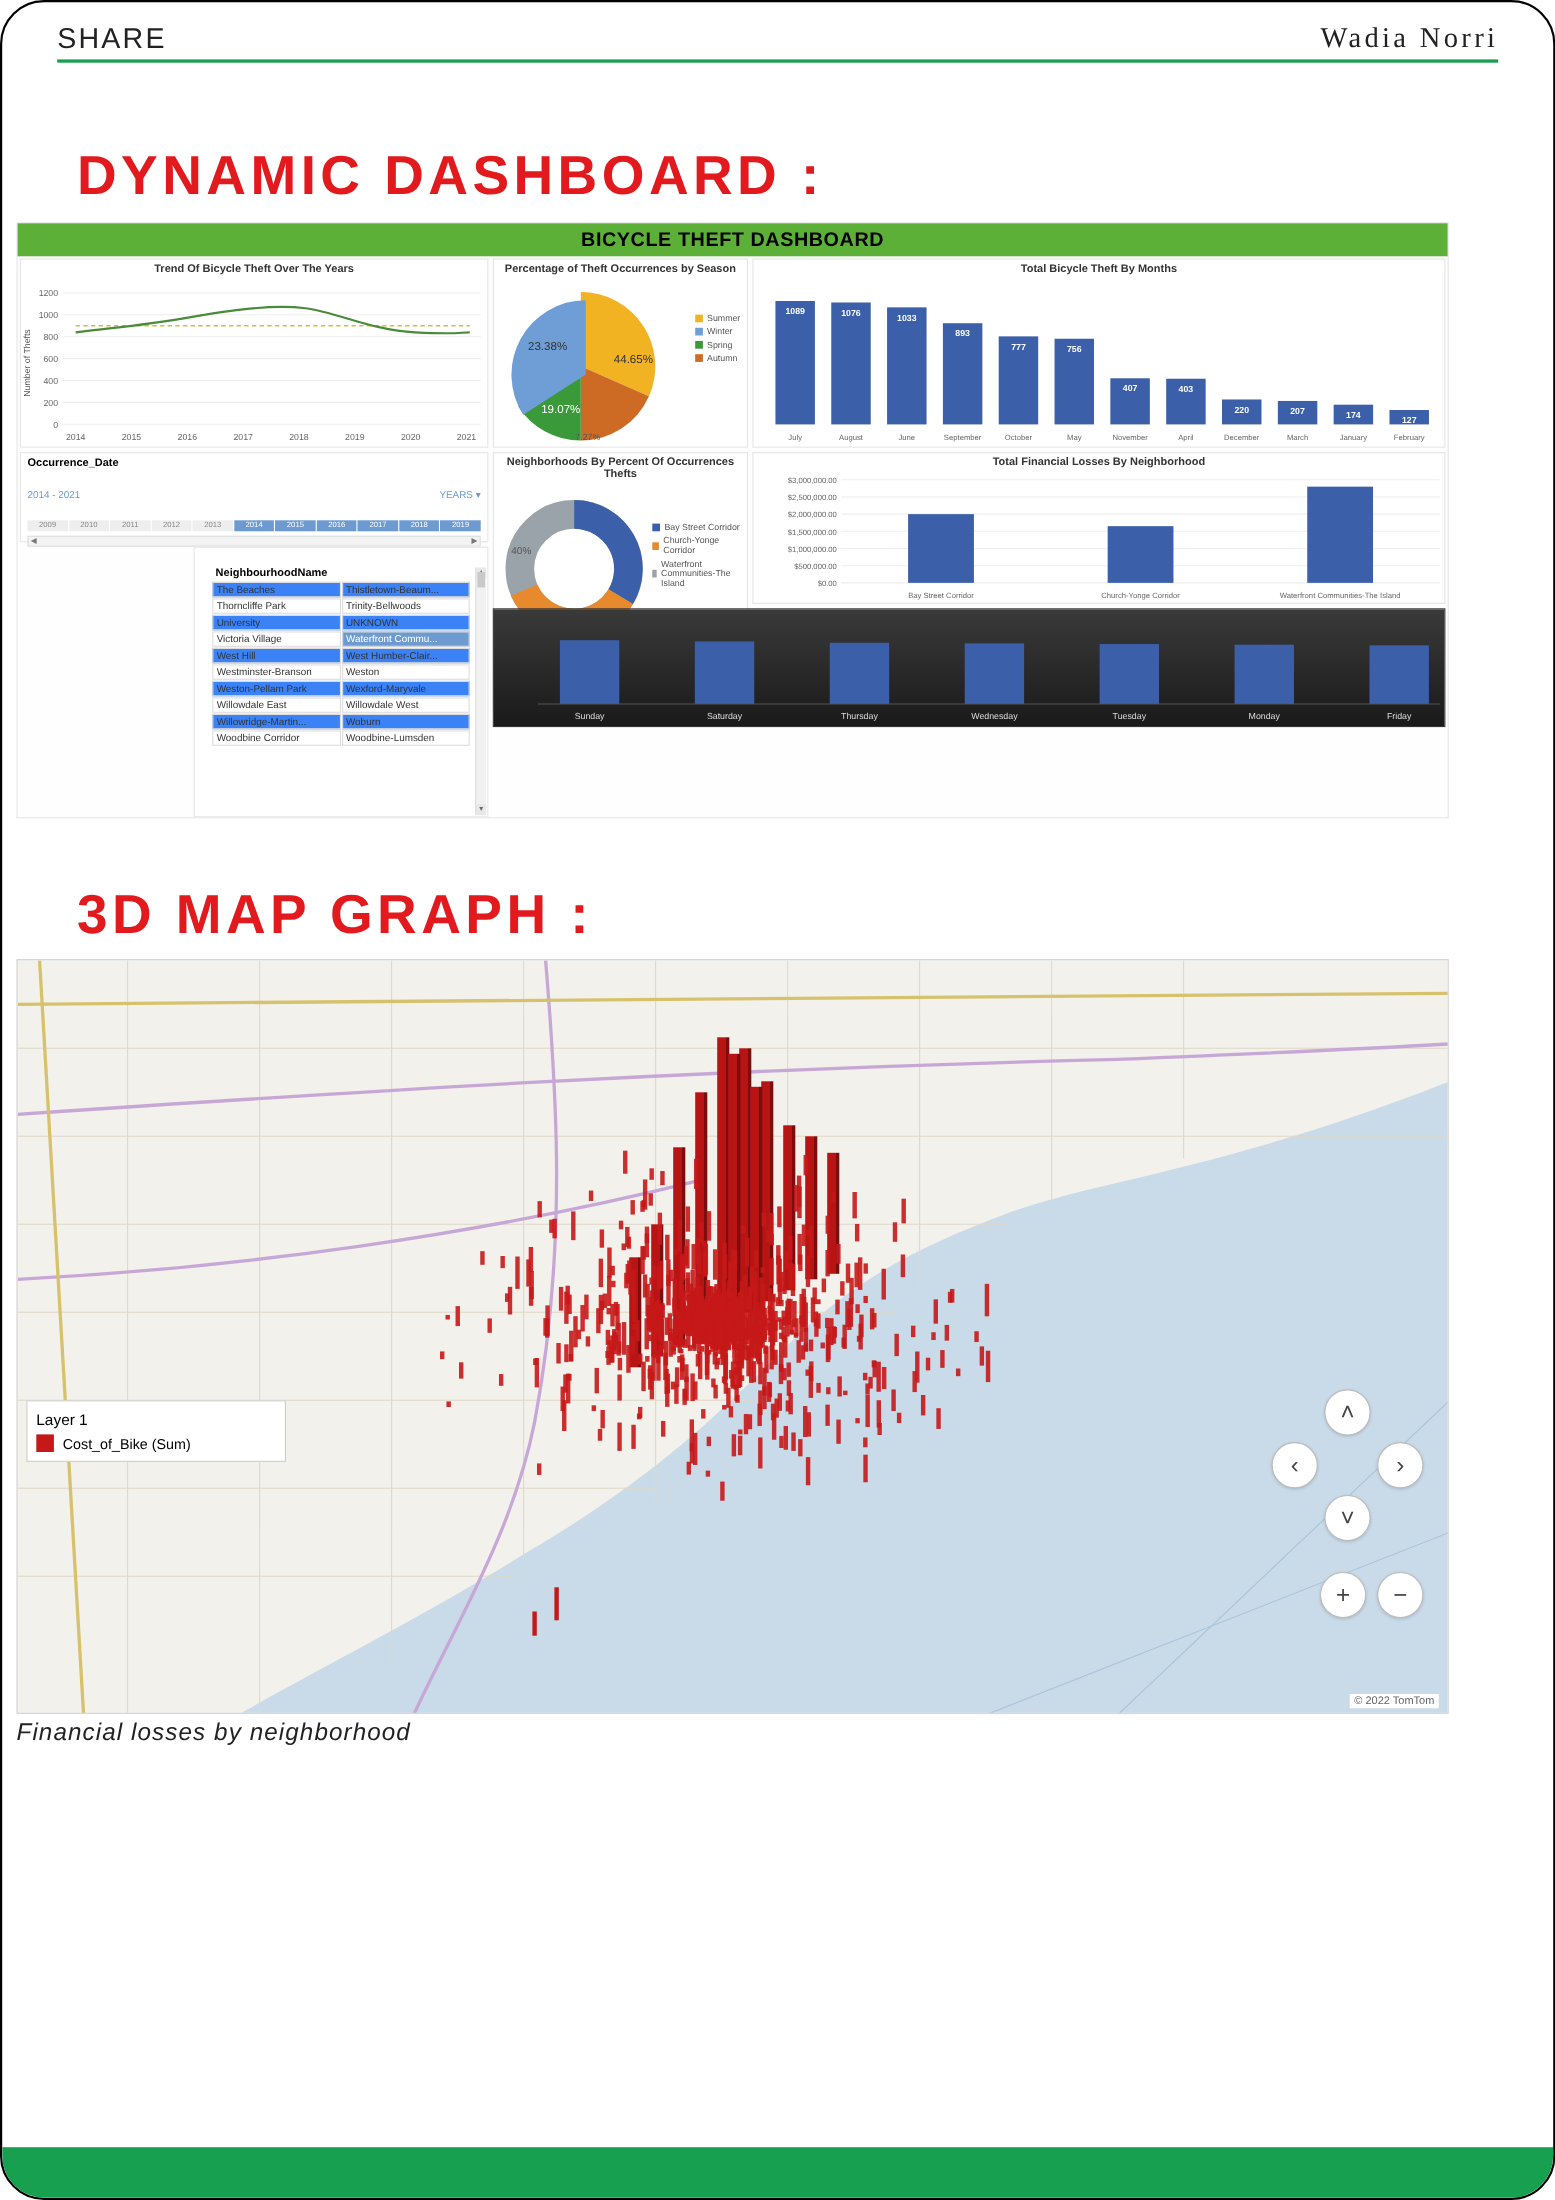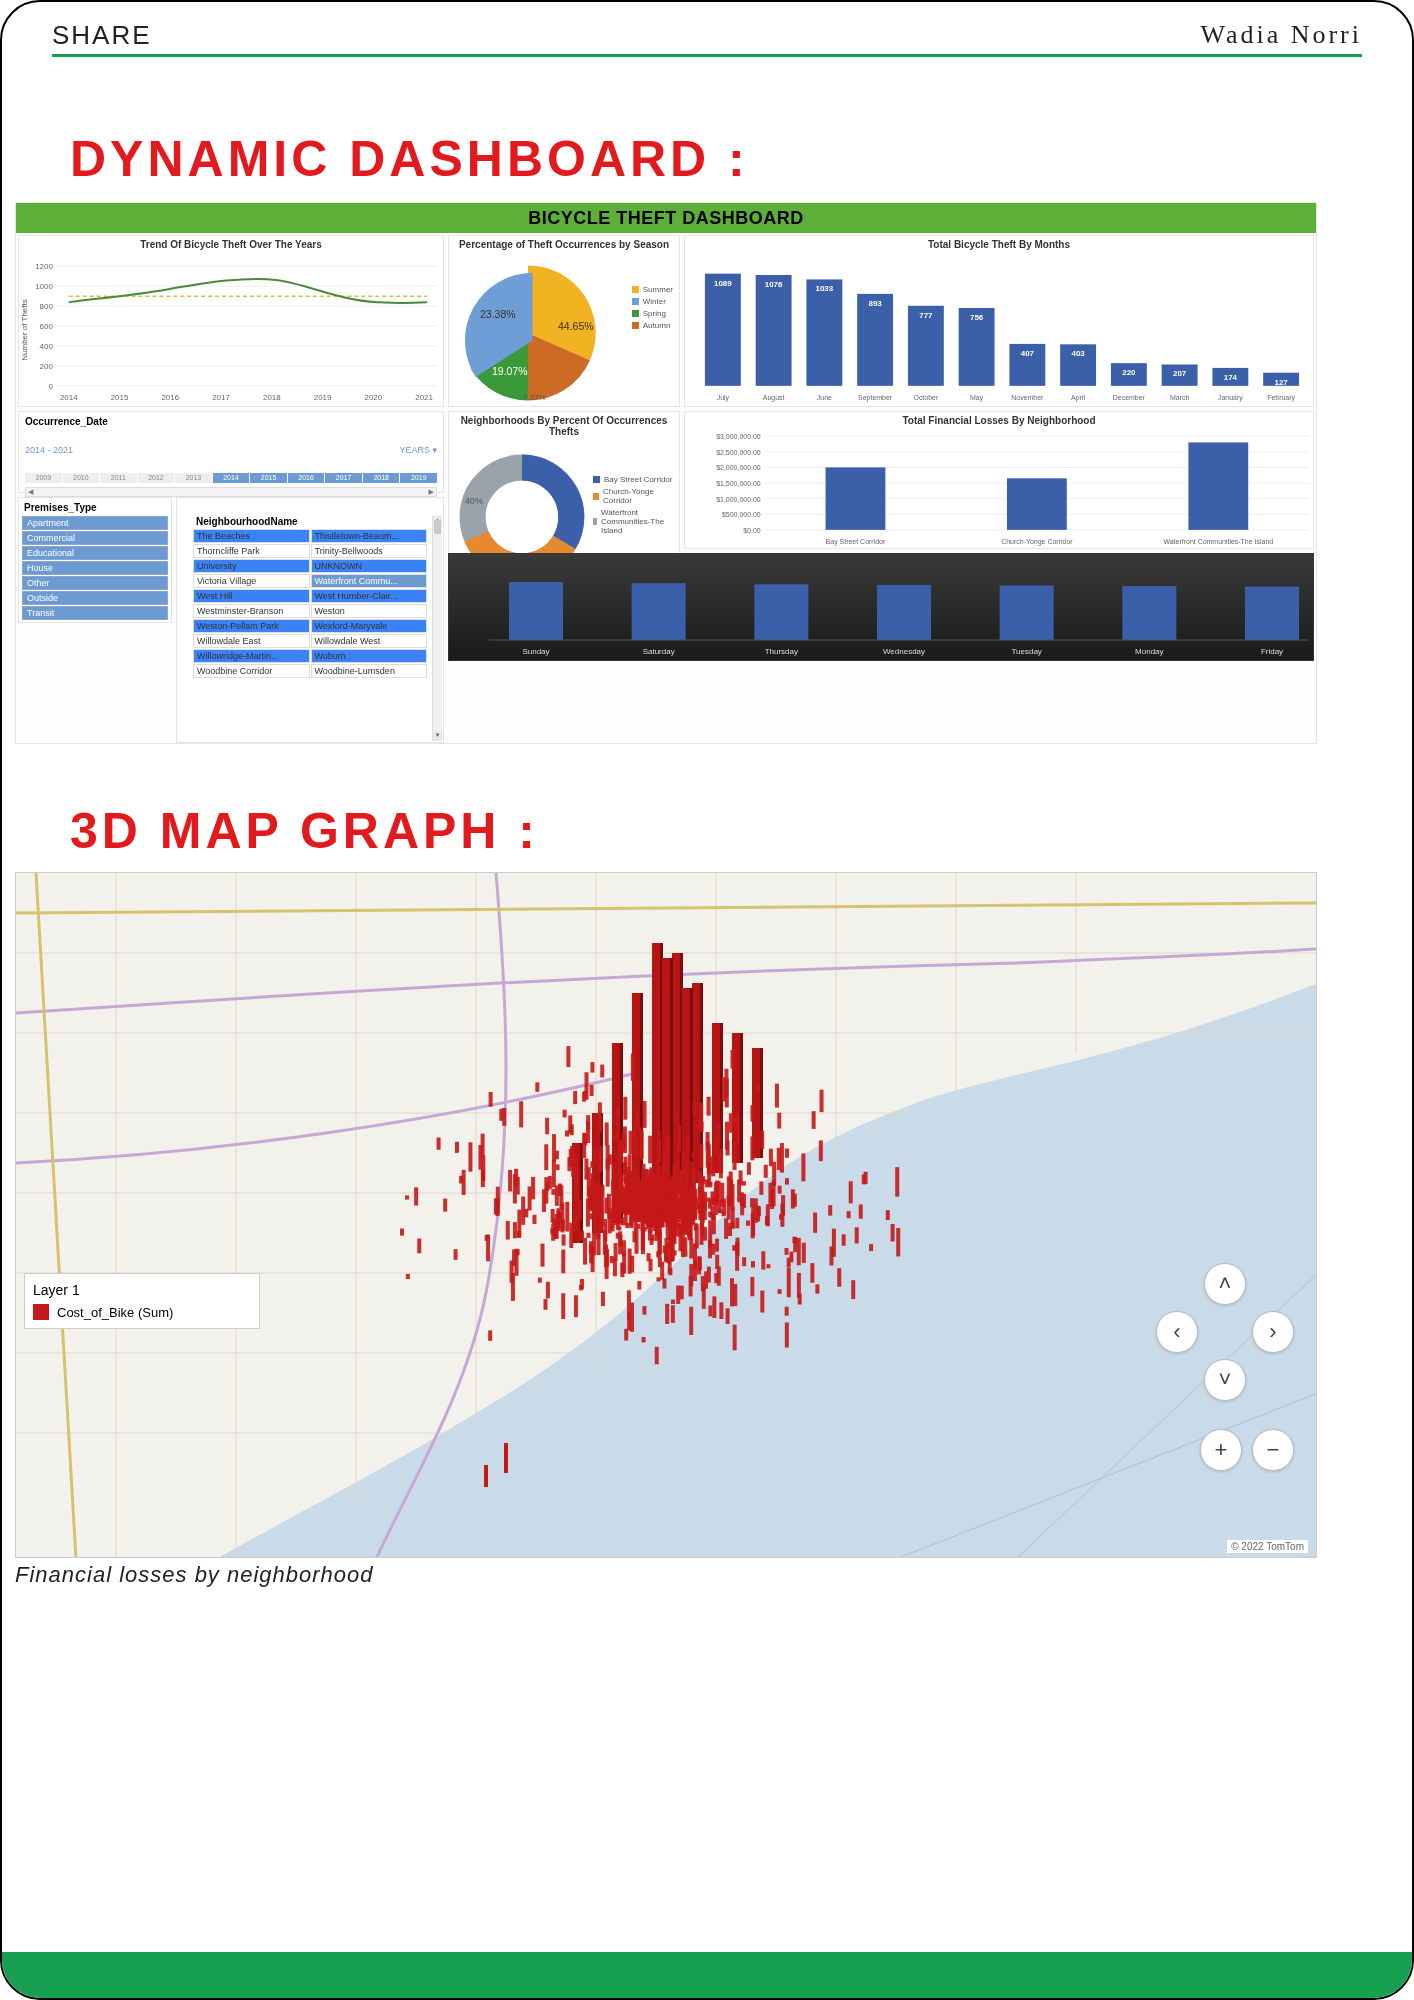--- a/index.html
+++ b/index.html
@@ -318,32 +318,20 @@
           <div class="tl sel">2017</div>
           <div class="tl sel">2018</div>
           <div class="tl sel">2019</div>
         </div>
       <div class="scroll">
           <span>◀</span>
           <span>▶</span>
         </div>
     </div>
 
-    <div id="p-prem" class="panel">
-      <div class="hdr">Premises_Type</div>
-      <div id="prem-list">
-          <div class="opt">Apartment</div>
-          <div class="opt">Commercial</div>
-          <div class="opt">Educational</div>
-          <div class="opt">House</div>
-          <div class="opt">Other</div>
-          <div class="opt">Outside</div>
-          <div class="opt">Transit</div>
-        </div>
-    </div>
 
     <div id="p-nbr" class="panel">
       <div class="hdr">NeighbourhoodName</div>
       <div class="grid2" id="nbr-grid">
           <div class="cell alt">The Beaches</div>
           <div class="cell alt">Thistletown-Beaum...</div>
           <div class="cell">Thorncliffe Park</div>
           <div class="cell">Trinity-Bellwoods</div>
           <div class="cell alt">University</div>
           <div class="cell alt">UNKNOWN</div>

